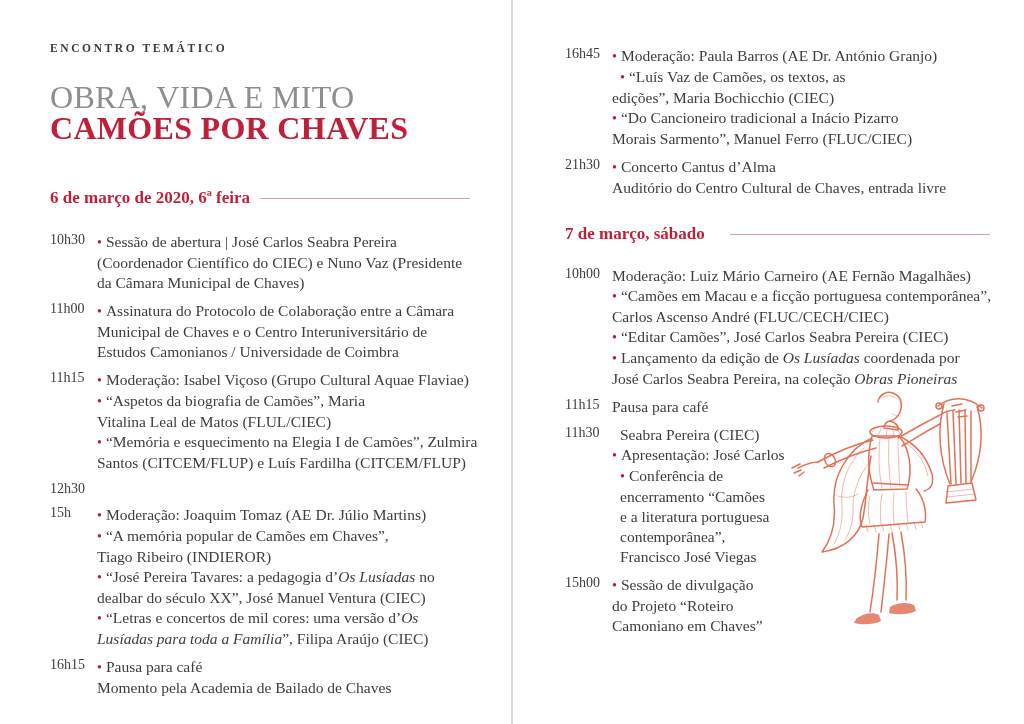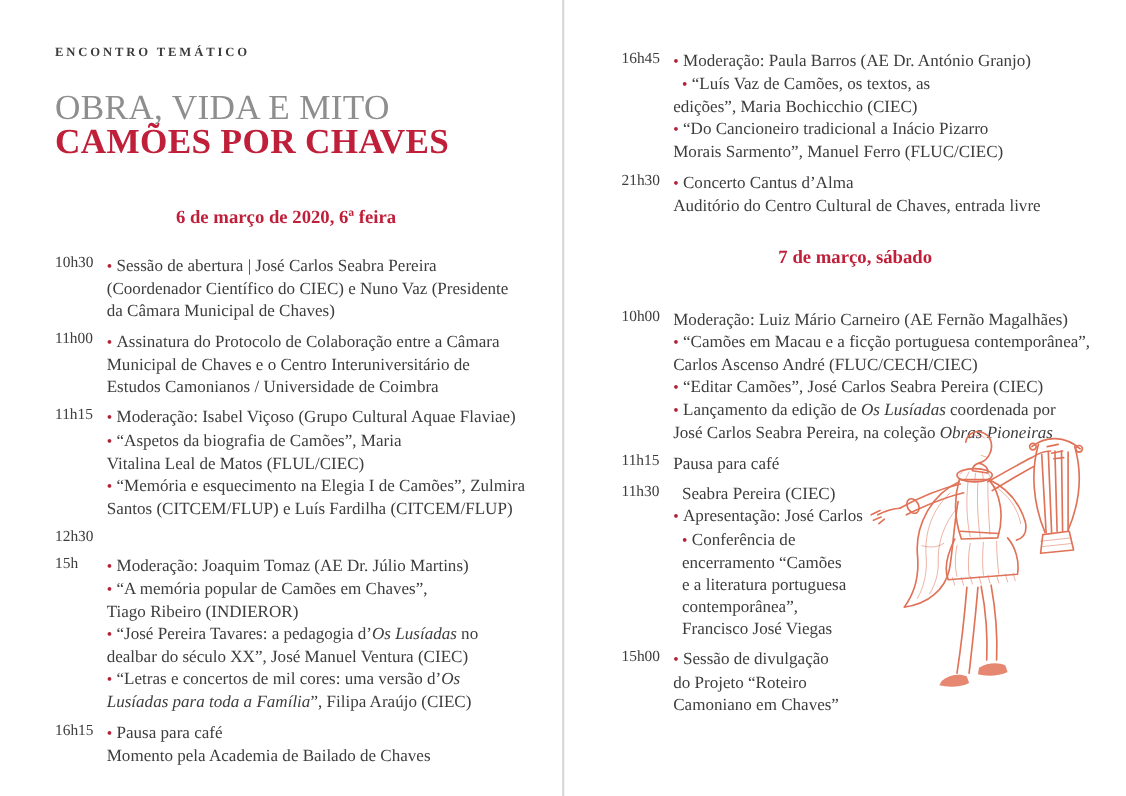--- a/index.html
+++ b/index.html
@@ -24,21 +24,21 @@
   .col-right{left:565px;top:46px;width:425px;}
   .eyebrow{
     font-size:11.5px;font-weight:bold;letter-spacing:2.6px;color:#3a3a3a;
     margin-bottom:28px;
   }
   .title{font-size:32px;line-height:31px;letter-spacing:.3px;}
   .title-gray{color:var(--gray-title);font-weight:normal;}
   .title-red{color:var(--red);font-weight:bold;}
   .day-heading{
     display:flex;align-items:center;
-    color:var(--red);font-weight:bold;font-size:17px;flex-direction:column;
+    color:var(--red);font-weight:bold;font-size:17px;
   }
   .col-left .day-heading{margin-top:44px;margin-bottom:24px;}
   .col-right .day-heading{margin-top:26px;margin-bottom:22px;gap:15px;}
   .day-heading .rule{flex:1;height:1px;background:var(--rule);margin-left:10px;opacity:.75;}
   .entry{display:flex;margin-bottom:8px;}
   .entry .time{width:47px;flex:none;font-size:14px;}
   .entry .body{flex:1;}
   .line{font-size:15.5px;line-height:20px;white-space:nowrap;}
   .line i{font-style:italic;}
   .bullet{color:var(--bullet);margin-right:4px;font-size:14px;}

